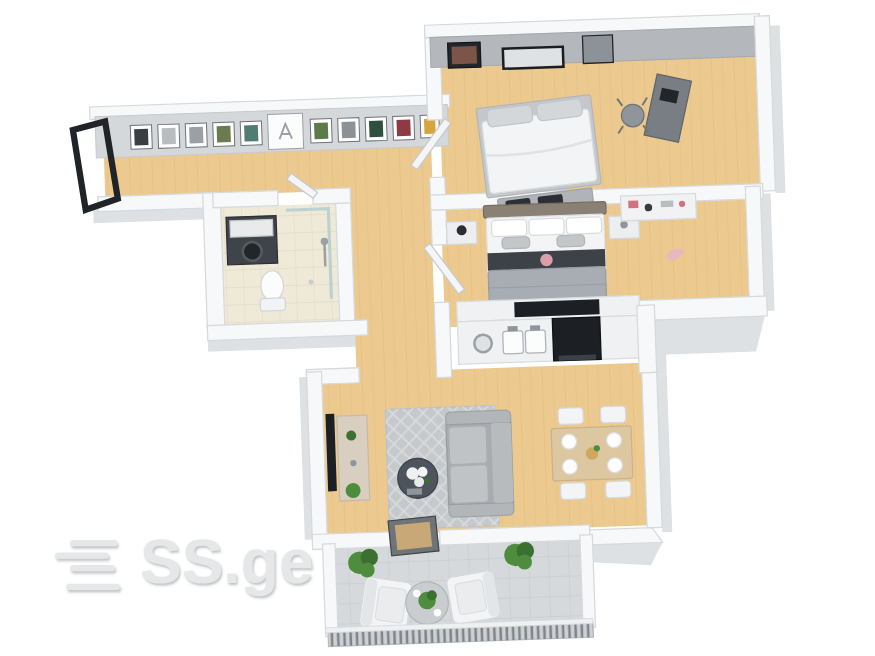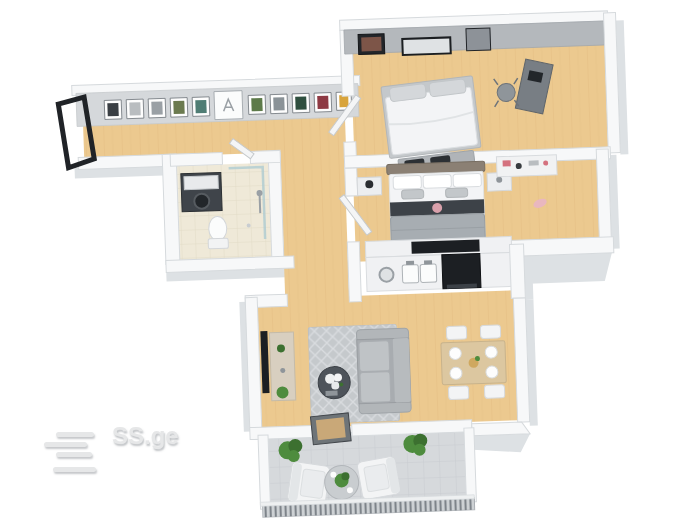--- a/index.html
+++ b/index.html
@@ -8,21 +8,21 @@
   .wallT{fill:var(--wall-top);stroke:#d6dadd;stroke-width:1;}
   .wallF{fill:var(--wall-face);stroke:none;}
   .wallD{fill:var(--wall-dark);}
   .watermark{position:absolute;left:44px;top:424px;display:flex;align-items:flex-start;gap:16px;}
   .logo{display:flex;flex-direction:column;padding-top:8px;}
   .bar{height:5px;border-radius:3px;background:var(--watermark);box-shadow:1px 2px 2px rgba(128,134,140,.45);}
   .bar1{width:38px;margin-left:12px;margin-bottom:5px;}
   .bar2{width:43px;margin-left:0;margin-bottom:5px;}
   .bar3{width:36px;margin-left:12px;margin-bottom:10px;}
   .bar4{width:43px;margin-left:9px;}
-  .brand{font-size:24px;font-weight:bold;line-height:1;color:var(--watermark);text-shadow:1px 2px 2px rgba(128,134,140,.5);}
+  .brand{font-size:50px;font-weight:bold;line-height:1;color:var(--watermark);text-shadow:1px 2px 2px rgba(128,134,140,.5);}
 </style>
 </head>
 <body>
 
 <div class="canvas">
 <svg width="700" height="525" viewBox="0 0 700 525">
   <defs>
     <pattern id="wood" patternUnits="userSpaceOnUse" width="18" height="18">
       <rect width="18" height="18" style="fill:var(--wood-floor)"></rect>
       <path d="M0 0 V18" style="stroke:var(--wood-line);stroke-width:1" opacity="0.7"></path>

